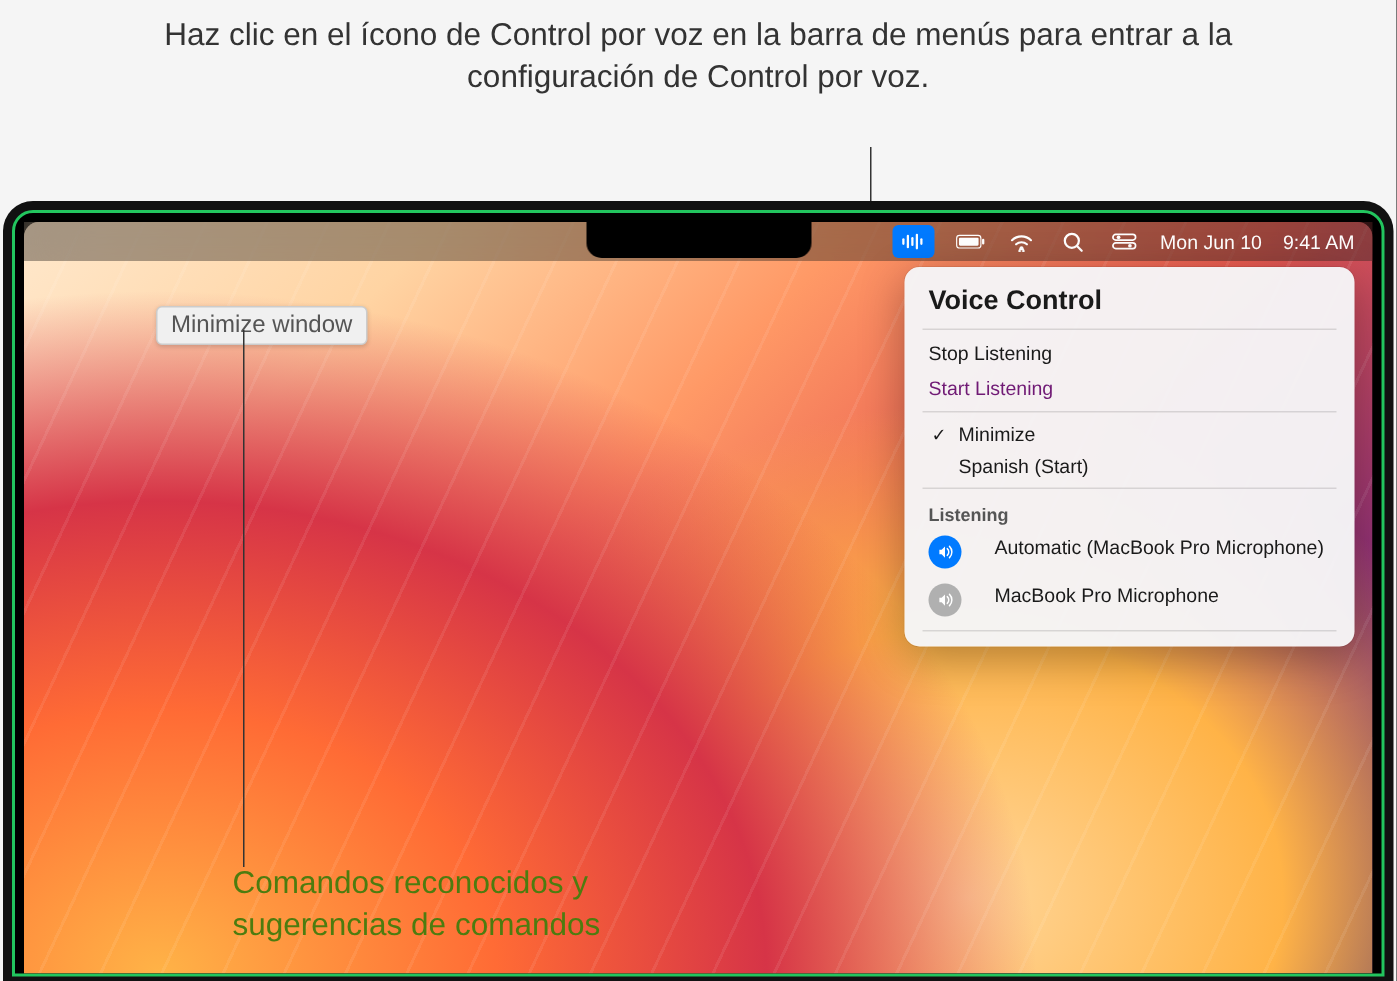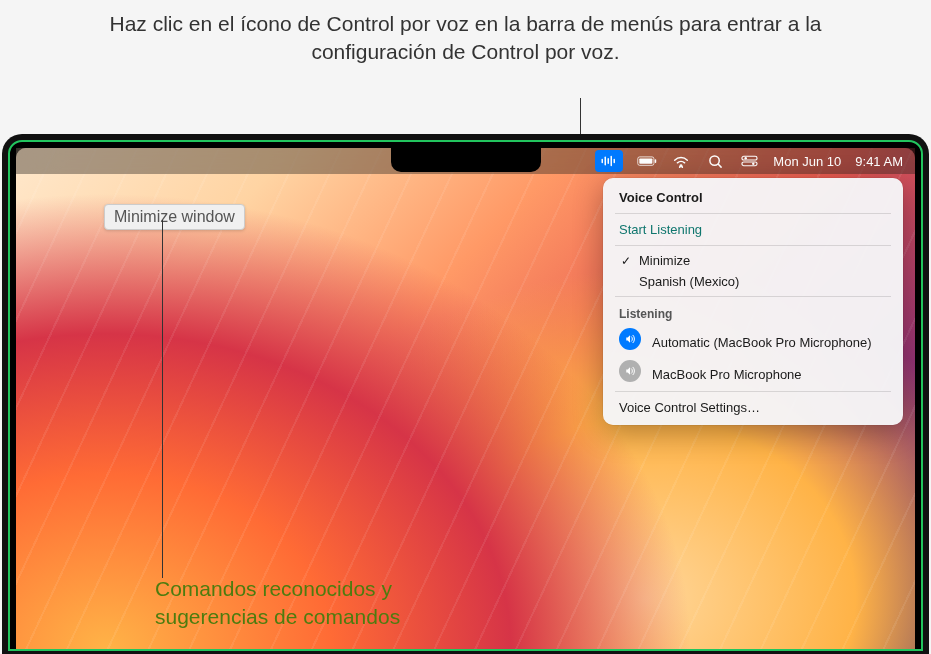--- a/index.html
+++ b/index.html
@@ -139,37 +139,37 @@
       background: rgba(245, 245, 247, 0.97);
       border-radius: 10px;
       box-shadow: 0 8px 30px rgba(0,0,0,0.3), 0 0 0 0.5px rgba(0,0,0,0.1);
       padding: 6px;
       font-size: 13px;
       color: #1a1a1a;
       z-index: 60;
     }
     .panel-title {
       font-weight: 700;
-      font-size: 13px;
+      font-size: 18px;
       padding: 6px 10px 4px;
     }
     .panel-divider {
       height: 1px;
       background: rgba(0,0,0,0.12);
       margin: 4px 6px;
     }
     .panel-item {
       padding: 4px 10px;
       border-radius: 4px;
       display: flex;
       align-items: center;
       gap: 8px;
     }
     .panel-item.disabled {
-      color: #0f766e;
+      color: #701a75;
     }
     .panel-section-label {
       font-weight: 700;
       font-size: 12px;
       color: #555;
       padding: 6px 10px 2px;
     }
     .lang-row {
       padding: 3px 10px 3px 10px;
       display: flex;
@@ -179,22 +179,22 @@
     }
     .check {
       width: 14px;
       display: inline-block;
       text-align: center;
       font-size: 12px;
     }
     .mic-row {
       padding: 5px 10px;
       display: flex;
-      align-items: flex-end;
-      gap: 11px;
+      align-items: flex-start;
+      gap: 22px;
       border-radius: 4px;
     }
     .mic-icon {
       width: 22px;
       height: 22px;
       border-radius: 50%;
       display: flex;
       align-items: center;
       justify-content: center;
       flex-shrink: 0;
@@ -270,31 +270,32 @@
       <span class="menubar-datetime">Mon Jun 10</span>
       <span class="menubar-datetime">9:41 AM</span>
     </div>
 
     <div class="command-bubble">Minimize window</div>
 
     <div class="dropdown-panel">
       <div class="panel-title">Voice Control</div>
       <div class="panel-divider"></div>
 
+      <div class="panel-item clickable">Stop Listening</div>
       <div class="panel-item disabled">Start Listening</div>
 
       <div class="panel-divider"></div>
 
       <div class="lang-row">
         <span class="check">✓</span>
         <span>Minimize</span>
       </div>
       <div class="lang-row">
         <span class="check"></span>
-        <span>Spanish (Mexico)</span>
+        <span>Spanish (Start)</span>
       </div>
 
       <div class="panel-divider"></div>
       <div class="panel-section-label">Listening</div>
 
       <div class="mic-row">
         <span class="mic-icon active">
           <svg viewBox="0 0 16 16" width="12" height="12">
             <path d="M3 6 h2 l3 -3 v10 l-3 -3 h-2 z" fill="#fff"></path>
             <path d="M10 5 a4 4 0 0 1 0 6 M12 3 a7 7 0 0 1 0 10" fill="none" stroke="#fff" stroke-width="1.3" stroke-linecap="round"></path>
@@ -306,21 +307,20 @@
         <span class="mic-icon inactive">
           <svg viewBox="0 0 16 16" width="12" height="12">
             <path d="M3 6 h2 l3 -3 v10 l-3 -3 h-2 z" fill="#fff"></path>
             <path d="M10 5 a4 4 0 0 1 0 6 M12 3 a7 7 0 0 1 0 10" fill="none" stroke="#fff" stroke-width="1.3" stroke-linecap="round"></path>
           </svg>
         </span>
         <span>MacBook Pro Microphone</span>
       </div>
 
       <div class="panel-divider"></div>
-      <div class="panel-item clickable">Voice Control Settings…</div>
     </div>
   </div>
 </div>
 
 <div class="callout-line-bottom"></div>
 <div class="bottom-annotation">
   <span>Comandos reconocidos y</span><br>
   <span>sugerencias de comandos</span>
 </div>
 

